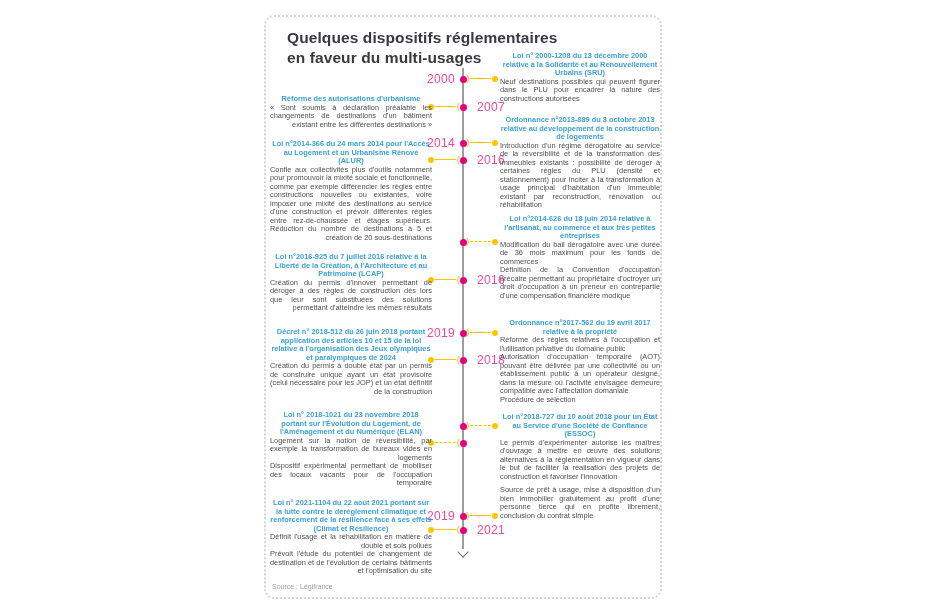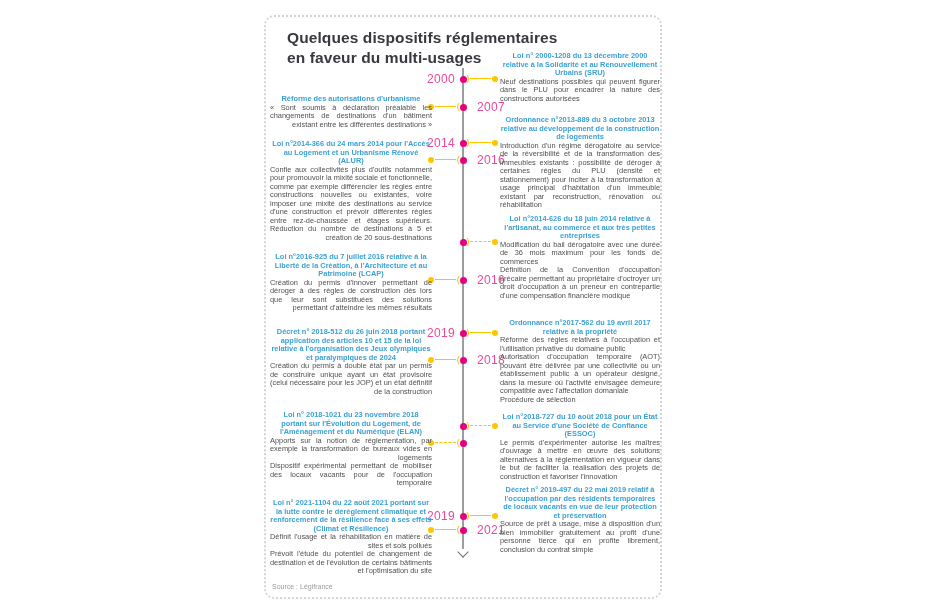--- a/index.html
+++ b/index.html
@@ -150,26 +150,26 @@
   <div class="entry entry-left" style="top:253px">
     <div class="law-title">Loi n°2016-925 du 7 juillet 2016 relative à la Liberté de la Création, à l'Architecture et au Patrimoine (LCAP)</div>
     <div class="law-body">Création du permis d'innover permettant de déroger à des règles de construction dès lors que leur sont substituées des solutions permettant d'atteindre les mêmes résultats</div>
   </div>
   <div class="entry entry-left" style="top:328px">
     <div class="law-title">Décret n° 2018-512 du 26 juin 2018 portant application des articles 10 et 15 de la loi relative à l'organisation des Jeux olympiques et paralympiques de 2024</div>
     <div class="law-body">Création du permis à double état par un permis de construire unique ayant un état provisoire (celui nécessaire pour les JOP) et un état définitif de la construction</div>
   </div>
   <div class="entry entry-left" style="top:411px">
     <div class="law-title">Loi n° 2018-1021 du 23 novembre 2018 portant sur l'Évolution du Logement, de l'Aménagement et du Numérique (ELAN)</div>
-    <div class="law-body">Apports sur la notion de réglementation, par exemple la transformation de bureaux vides en logements
+    <div class="law-body">Logement sur la notion de réversibilité, par exemple la transformation de bureaux vides en logements
 Dispositif expérimental permettant de mobiliser des locaux vacants pour de l'occupation temporaire</div>
   </div>
   <div class="entry entry-left" style="top:499px">
     <div class="law-title">Loi n° 2021-1104 du 22 août 2021 portant sur la lutte contre le dérèglement climatique et renforcement de la résilience face à ses effets (Climat et Résilience)</div>
-    <div class="law-body">Définit l'usage et la réhabilitation en matière de sites et sols pollués
+    <div class="law-body">Définit l'usage et la réhabilitation en matière de double et sols pollués
 Prévoit l'étude du potentiel de changement de destination et de l'évolution de certains bâtiments et l'optimisation du site</div>
   </div>
 
   <div class="entry entry-right" style="top:52px">
     <div class="law-title">Loi n° 2000-1208 du 13 décembre 2000 relative à la Solidarité et au Renouvellement Urbains (SRU)</div>
     <div class="law-body">Neuf destinations possibles qui peuvent figurer dans le PLU pour encadrer la nature des constructions autorisées</div>
   </div>
   <div class="entry entry-right" style="top:116px">
     <div class="law-title">Ordonnance n°2013-889 du 3 octobre 2013 relative au développement de la construction de logements</div>
     <div class="law-body">Introduction d'un régime dérogatoire au service de la réversibilité et de la transformation des immeubles existants : possibilité de déroger à certaines règles du PLU (densité et stationnement) pour inciter à la transformation à usage principal d'habitation d'un immeuble existant par reconstruction, rénovation ou réhabilitation</div>
@@ -183,18 +183,17 @@
     <div class="law-title">Ordonnance n°2017-562 du 19 avril 2017 relative à la propriété</div>
     <div class="law-body">Réforme des règles relatives à l'occupation et l'utilisation privative du domaine public
 Autorisation d'occupation temporaire (AOT) pouvant être délivrée par une collectivité ou un établissement public à un opérateur désigné, dans la mesure où l'activité envisagée demeure compatible avec l'affectation domaniale
 Procédure de sélection</div>
   </div>
   <div class="entry entry-right" style="top:413px">
     <div class="law-title">Loi n°2018-727 du 10 août 2018 pour un État au Service d'une Société de Confiance (ESSOC)</div>
     <div class="law-body">Le permis d'expérimenter autorise les maîtres d'ouvrage à mettre en œuvre des solutions alternatives à la réglementation en vigueur dans le but de faciliter la réalisation des projets de construction et favoriser l'innovation</div>
   </div>
   <div class="entry entry-right" style="top:486px">
-    <div class="law-title">Décret n° 2019-497 du 22 mai 2019 relatif à l'occupation par des résidents temporaires de locaux vacants en vue de leur protection et préservation</div>
     <div class="law-body">Source de prêt à usage, mise à disposition d'un bien immobilier gratuitement au profit d'une personne tierce qui en profite librement, conclusion du contrat simple</div>
   </div>
 
   <div class="source-note">Source : Légifrance</div>
 </div>
 
 </body></html>

